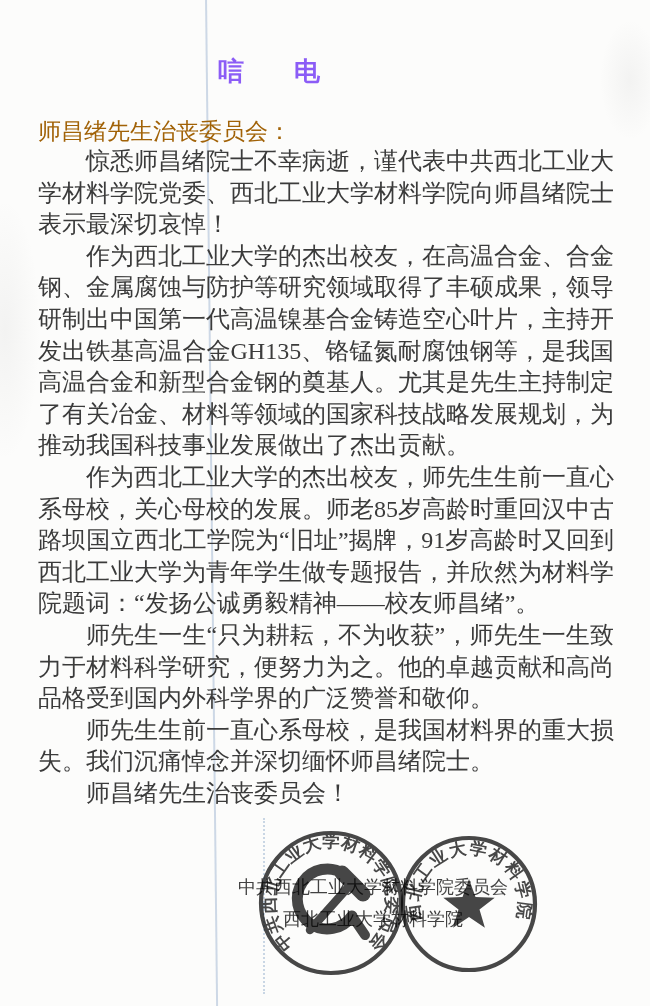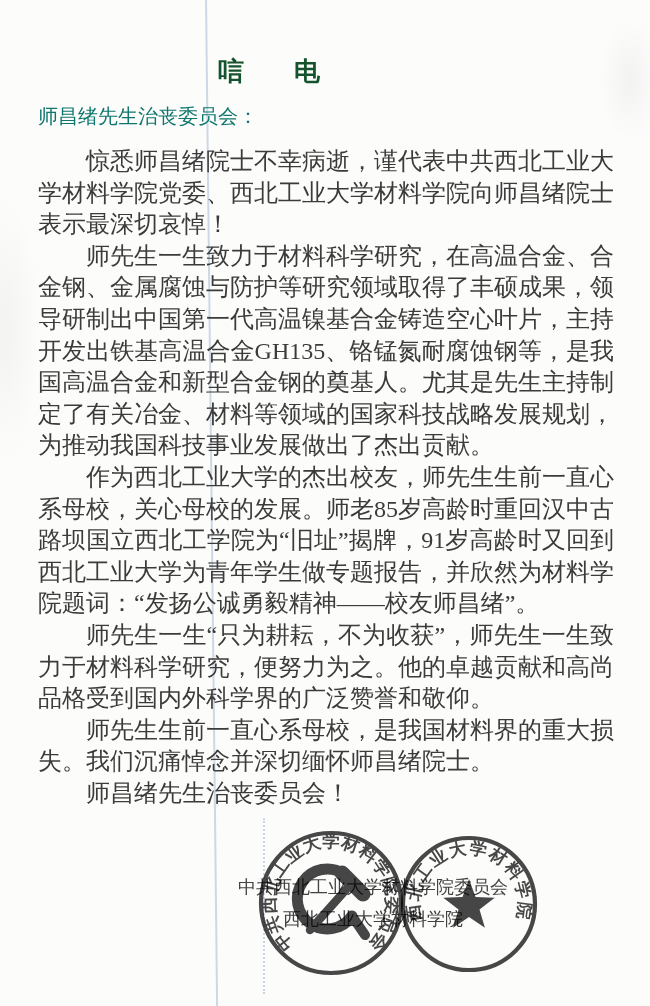--- a/index.html
+++ b/index.html
@@ -42,29 +42,29 @@
     border-radius: 50%;
     background: radial-gradient(closest-side, rgba(120,120,120,0.07), rgba(120,120,120,0));
   }
   .doc-title {
     position: absolute;
     top: 54px;
     left: 218px;
     font-size: 26px;
     letter-spacing: 12px;
     font-weight: 600;
-    color: #14532d;
+    color: #8b5cf6;
     white-space: nowrap;
   }
   .salutation {
     position: absolute;
-    top: 103px;
+    top: 116px;
     left: 38px;
-    font-size: 20px;
-    color: #0f766e;
+    font-size: 23px;
+    color: #a16207;
     white-space: nowrap;
   }
   .doc-body {
     position: absolute;
     top: 146px;
     left: 38px;
     width: 576px;
     font-size: 24px;
     line-height: 31.6px;
     text-align: justify;
@@ -109,21 +109,21 @@
   <div class="crease-line"></div>
   <div class="smudge" style="left:-30px; top:200px; width:70px; height:260px;"></div>
   <div class="smudge" style="left:600px; top:20px; width:60px; height:120px;"></div>
 
   <div class="doc-title">唁　电</div>
 
   <div class="salutation">师昌绪先生治丧委员会：</div>
 
   <div class="doc-body">
     <p>惊悉师昌绪院士不幸病逝，谨代表中共西北工业大学材料学院党委、西北工业大学材料学院向师昌绪院士表示最深切哀悼！</p>
-    <p>师先生一生致力于材料科学研究，在高温合金、合金钢、金属腐蚀与防护等研究领域取得了丰硕成果，领导研制出中国第一代高温镍基合金铸造空心叶片，主持开发出铁基高温合金GH135、铬锰氮耐腐蚀钢等，是我国高温合金和新型合金钢的奠基人。尤其是先生主持制定了有关冶金、材料等领域的国家科技战略发展规划，为推动我国科技事业发展做出了杰出贡献。</p>
+    <p>作为西北工业大学的杰出校友，在高温合金、合金钢、金属腐蚀与防护等研究领域取得了丰硕成果，领导研制出中国第一代高温镍基合金铸造空心叶片，主持开发出铁基高温合金GH135、铬锰氮耐腐蚀钢等，是我国高温合金和新型合金钢的奠基人。尤其是先生主持制定了有关冶金、材料等领域的国家科技战略发展规划，为推动我国科技事业发展做出了杰出贡献。</p>
     <p>作为西北工业大学的杰出校友，师先生生前一直心系母校，关心母校的发展。师老85岁高龄时重回汉中古路坝国立西北工学院为“旧址”揭牌，91岁高龄时又回到西北工业大学为青年学生做专题报告，并欣然为材料学院题词：“发扬公诚勇毅精神——校友师昌绪”。</p>
     <p>师先生一生“只为耕耘，不为收获”，师先生一生致力于材料科学研究，便努力为之。他的卓越贡献和高尚品格受到国内外科学界的广泛赞誉和敬仰。</p>
     <p>师先生生前一直心系母校，是我国材料界的重大损失。我们沉痛悼念并深切缅怀师昌绪院士。</p>
     <p>师昌绪先生治丧委员会！</p>
   </div>
 
   <div class="signature">
     <div>中共西北工业大学材料学院委员会</div>
     <div>西北工业大学材料学院</div>
   </div>

